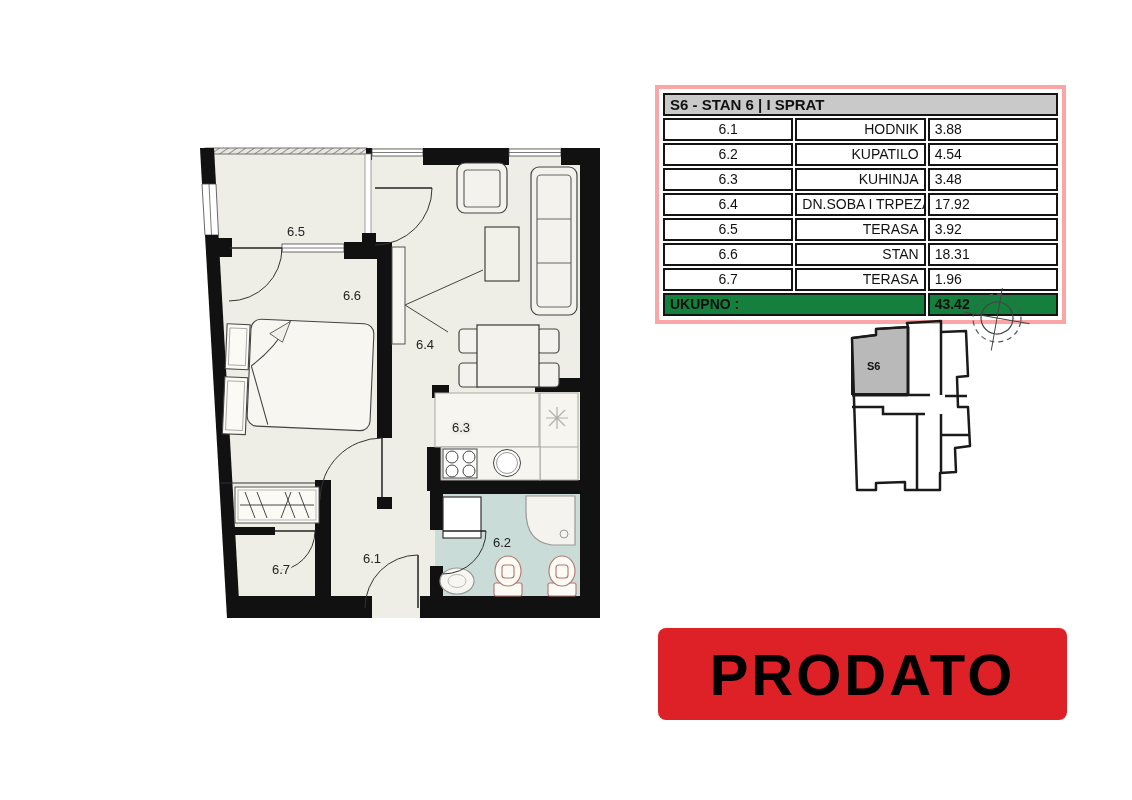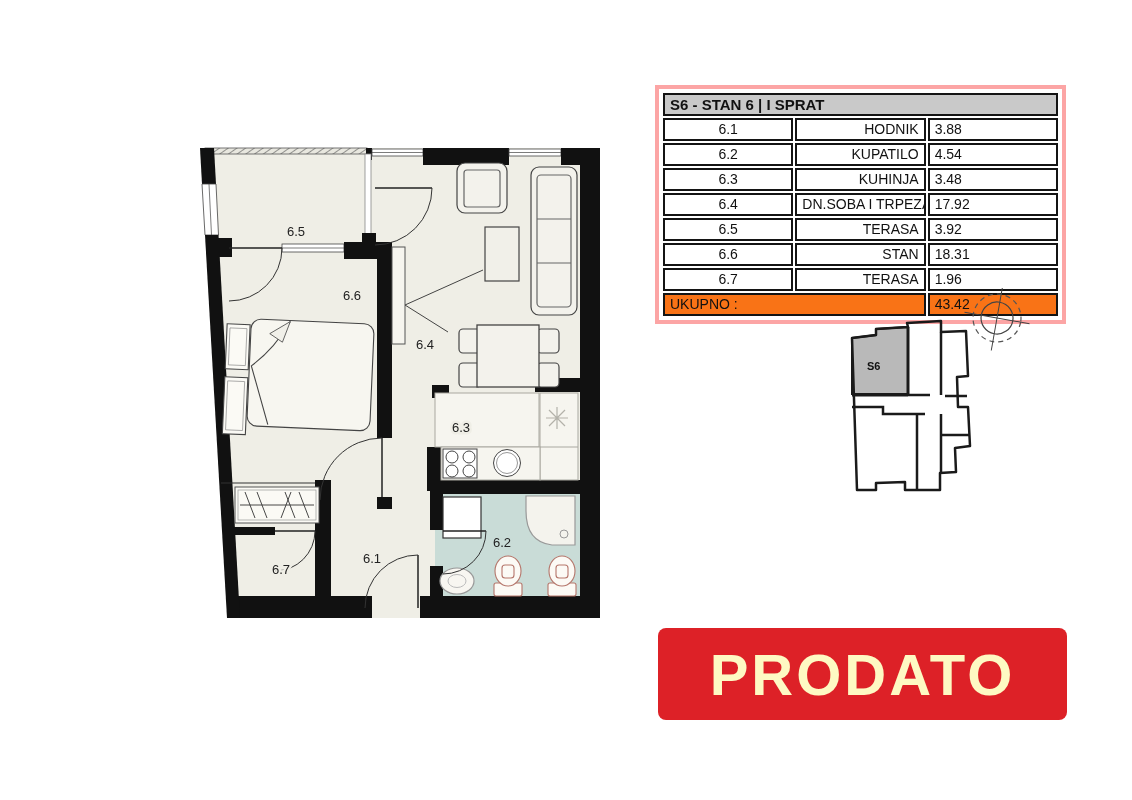--- a/index.html
+++ b/index.html
@@ -10,21 +10,21 @@
   .floorplan{position:absolute;left:185px;top:135px;width:430px;height:495px}
   .keyplan{position:absolute;left:845px;top:288px;width:185px;height:215px}
 
   
   .areas{position:absolute;left:655px;top:85px;width:411px;background:#fff;
          border:4px solid #fca5a5;padding:2px;box-sizing:border-box}
   .areas table{width:100%;border-collapse:separate;border-spacing:2px;table-layout:fixed}
   .areas td{border:2px solid #141414;background:#fff;font-size:14px;line-height:17px;
             padding:1px 5px;overflow:hidden;white-space:nowrap}
   .areas .t-head td{background:#c9c9c9;font-weight:bold;font-size:15px}
-  .areas .t-foot td{background:#f97316;font-weight:normal}
+  .areas .t-foot td{background:#15803d;font-weight:bold}
   .c-no{width:52px;text-align:center}
   .c-name{text-align:right}
   .c-area{width:52px;text-align:left}
 
   
   .banner{position:absolute;left:658px;top:628px;width:409px;height:92px;
           background:#dd2127;border-radius:8px;display:flex;align-items:center;
           justify-content:center;color:#fff;font-weight:bold;font-size:58px;
           letter-spacing:3px}
 
@@ -268,15 +268,15 @@
   </g>
   <text class="unit-label" x="22" y="82">S6</text>
   <g transform="translate(152,30) rotate(10)">
     <circle r="24" fill="none" stroke="#555" stroke-width="1.2" stroke-dasharray="5 4"></circle>
     <circle r="16" fill="none" stroke="#444" stroke-width="1.2"></circle>
     <line x1="-33" y1="0" x2="33" y2="0" stroke="#444" stroke-width="1"></line>
     <line x1="0" y1="-33" x2="0" y2="33" stroke="#444" stroke-width="1"></line>
   </g>
 </svg>
 
-<div class="banner" style="background: rgb(221, 33, 39); color: #fef9c3; align-items: center;">
+<div class="banner" style="background: rgb(221, 33, 39); color: #000000; align-items: center;">
   <span>PRODATO</span>
 </div>
 
 </body></html>

